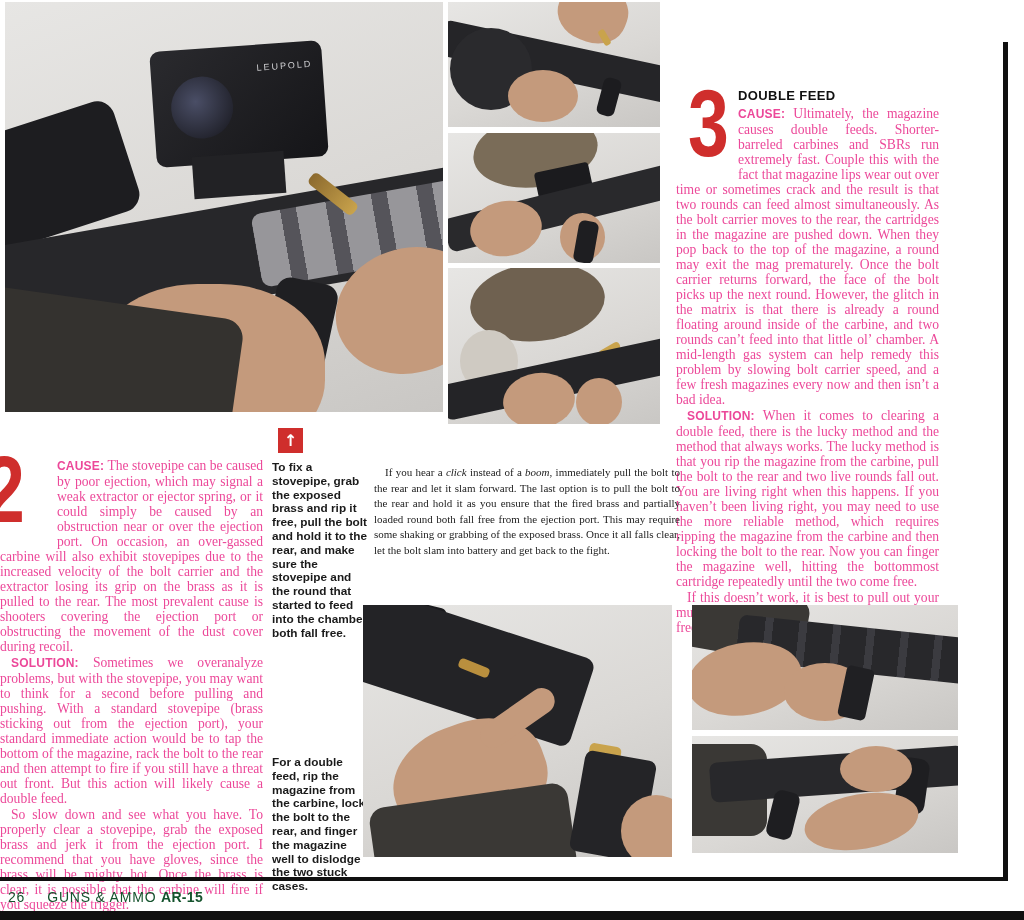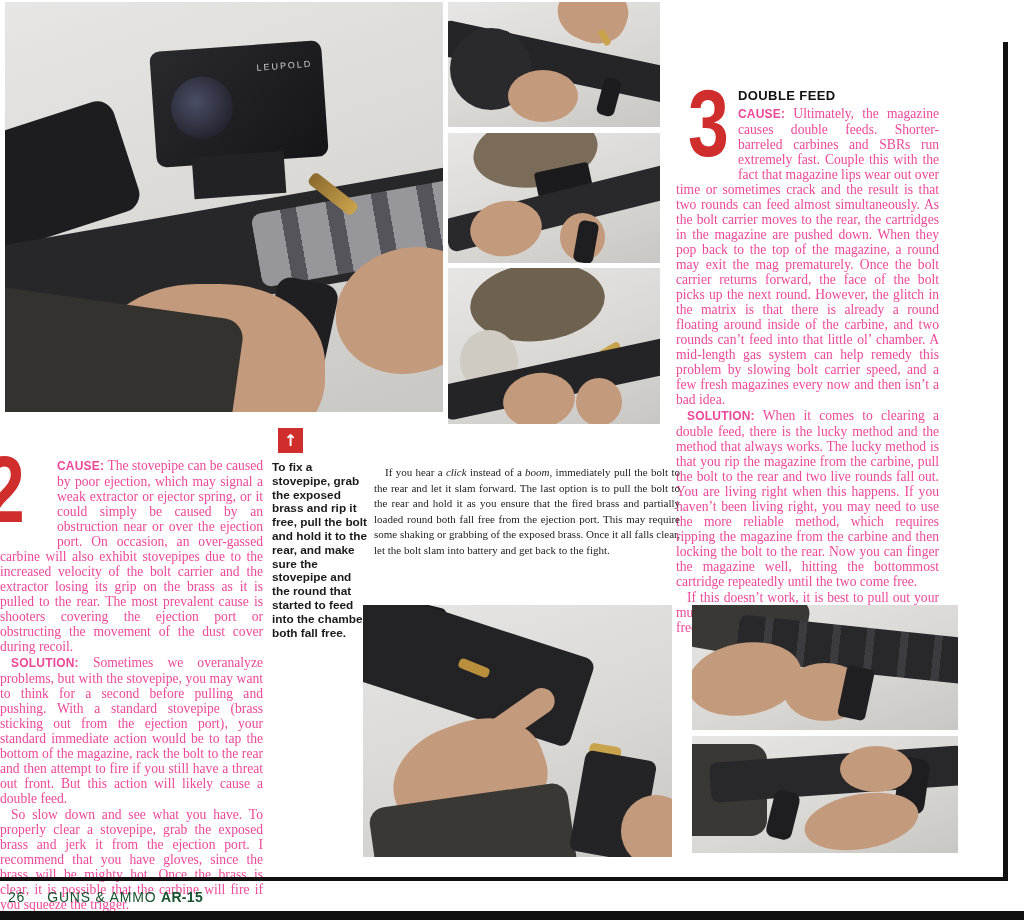--- a/index.html
+++ b/index.html
@@ -100,20 +100,21 @@
   <div class="big-num" id="num2" style="left: -16px; top: 456px; color: rgb(207, 46, 44);">2</div>
   <div class="col" id="col-left" style="left:0;top:458px;width:263px;">
     <div class="num-spacer" style="width:57px;height:78px;"></div>
     <p class="body"><b class="lead">CAUSE:</b> <span>The stovepipe can be caused by poor ejection, which may signal a weak extractor or ejector spring, or it could simply be caused by an obstruction near or over the ejection port. On occasion, an over-gassed carbine will also exhibit stovepipes due to the increased velocity of the bolt carrier and the extractor losing its grip on the brass as it is pulled to the rear. The most prevalent cause is shooters covering the ejection port or obstructing the movement of the dust cover during recoil.</span></p>
     <p class="body indent"><b class="lead">SOLUTION:</b> <span>Sometimes we overanalyze problems, but with the stovepipe, you may want to think for a second before pulling and pushing. With a standard stovepipe (brass sticking out from the ejection port), your standard immediate action would be to tap the bottom of the magazine, rack the bolt to the rear and then attempt to fire if you still have a threat out front. But this action will likely cause a double feed.</span></p>
     <p class="body indent"><span>So slow down and see what you have. To properly clear a stovepipe, grab the exposed brass and jerk it from the ejection port. I recommend that you have gloves, since the brass will be mighty hot. Once the brass is clear, it is possible that the carbine will fire if you squeeze the trigger.</span></p>
   </div>
 
   <div id="arrow-box" style="background: rgb(207, 46, 44);">↑</div>
   <div class="caption" id="cap1" style="left:272px;top:461px;width:98px;">To fix a stovepipe, grab the exposed brass and rip it free, pull the bolt and hold it to the rear, and make sure the stovepipe and the round that started to feed into the chamber both fall free.</div>
+  <div class="caption" id="cap2" style="left:272px;top:756px;width:98px;">For a double feed, rip the magazine from the carbine, lock the bolt to the rear, and finger the magazine well to dislodge the two stuck cases.</div>
 
   <p id="mid-para"><span>If you hear a </span><i>click</i><span> instead of a </span><i>boom</i><span>, immediately pull the bolt to the rear and let it slam forward. The last option is to pull the bolt to the rear and hold it as you ensure that the fired brass and partially loaded round both fall free from the ejection port. This may require some shaking or grabbing of the exposed brass. Once it all falls clear, let the bolt slam into battery and get back to the fight.</span></p>
 
   <div class="photo" id="bm" style="left:363px;top:605px;width:309px;height:252px;">
     <div class="shape" style="left:5px;top:-5px;width:75px;height:48px;background:#1a1a1d;border-radius:6px;transform:rotate(14deg);"></div>
     <div class="shape" style="left:-25px;top:15px;width:250px;height:92px;background:#232326;border-radius:10px;transform:rotate(18deg);"></div>
     <div class="shape" style="left:95px;top:58px;width:32px;height:10px;background:#b98f3e;border-radius:4px;transform:rotate(22deg);"></div>
     <div class="shape" style="left:30px;top:118px;width:155px;height:115px;background:#c49a7c;border-radius:45%;transform:rotate(-20deg);"></div>
     <div class="shape" style="left:112px;top:100px;width:85px;height:26px;background:#c49a7c;border-radius:13px;transform:rotate(-35deg);"></div>
     <div class="shape" style="left:10px;top:190px;width:200px;height:90px;background:#3a3835;border-radius:16px;transform:rotate(-8deg);"></div>

